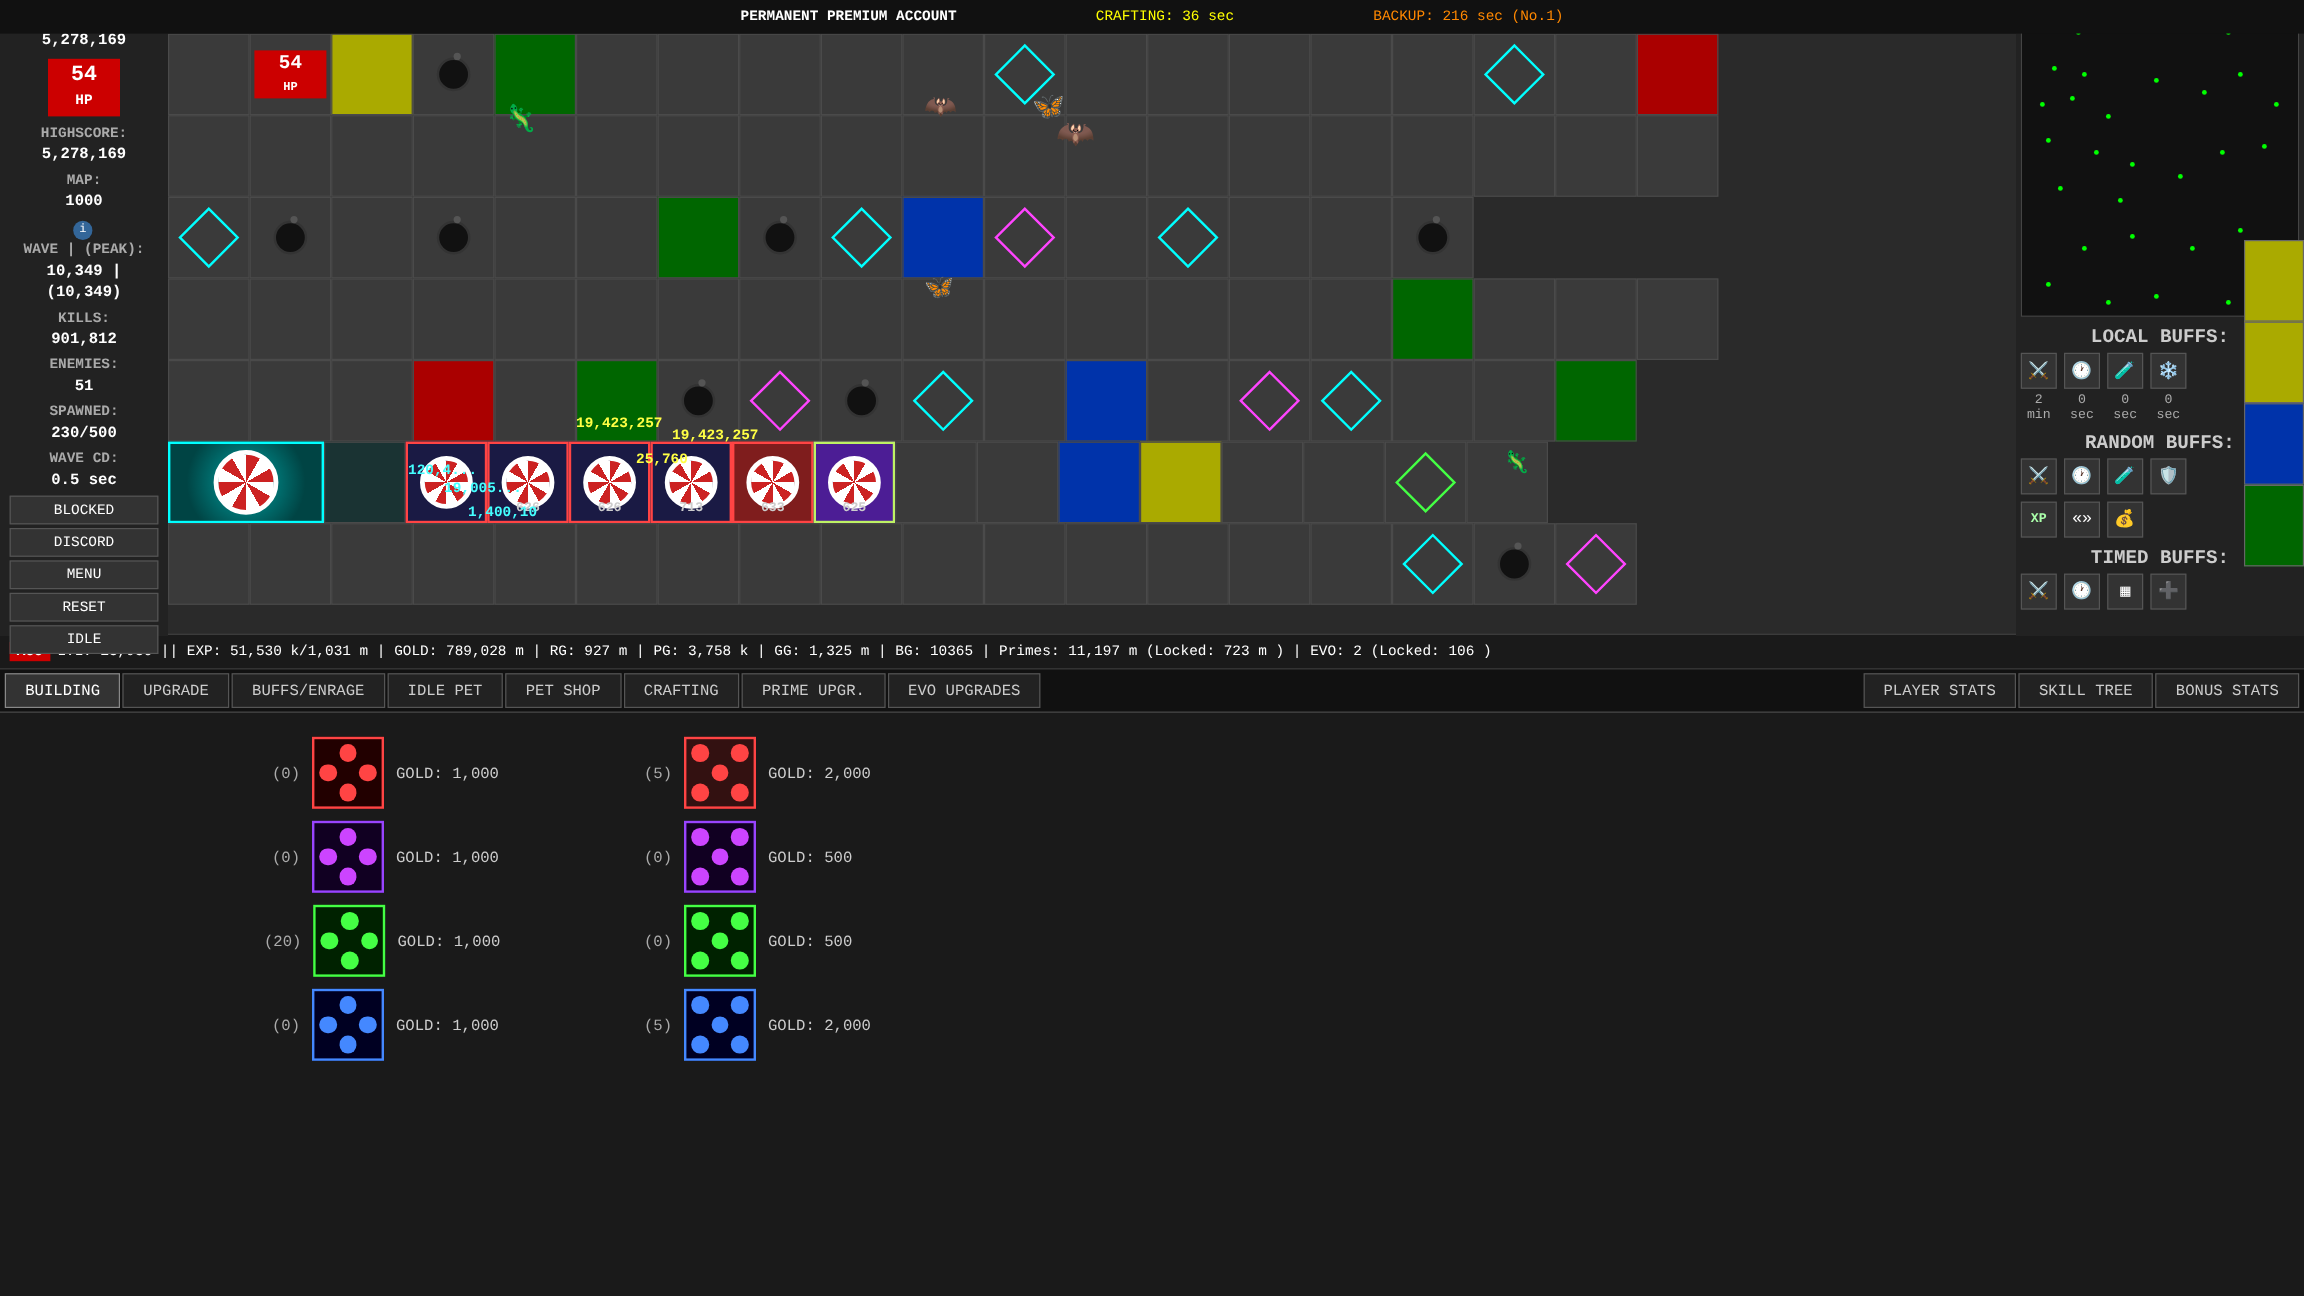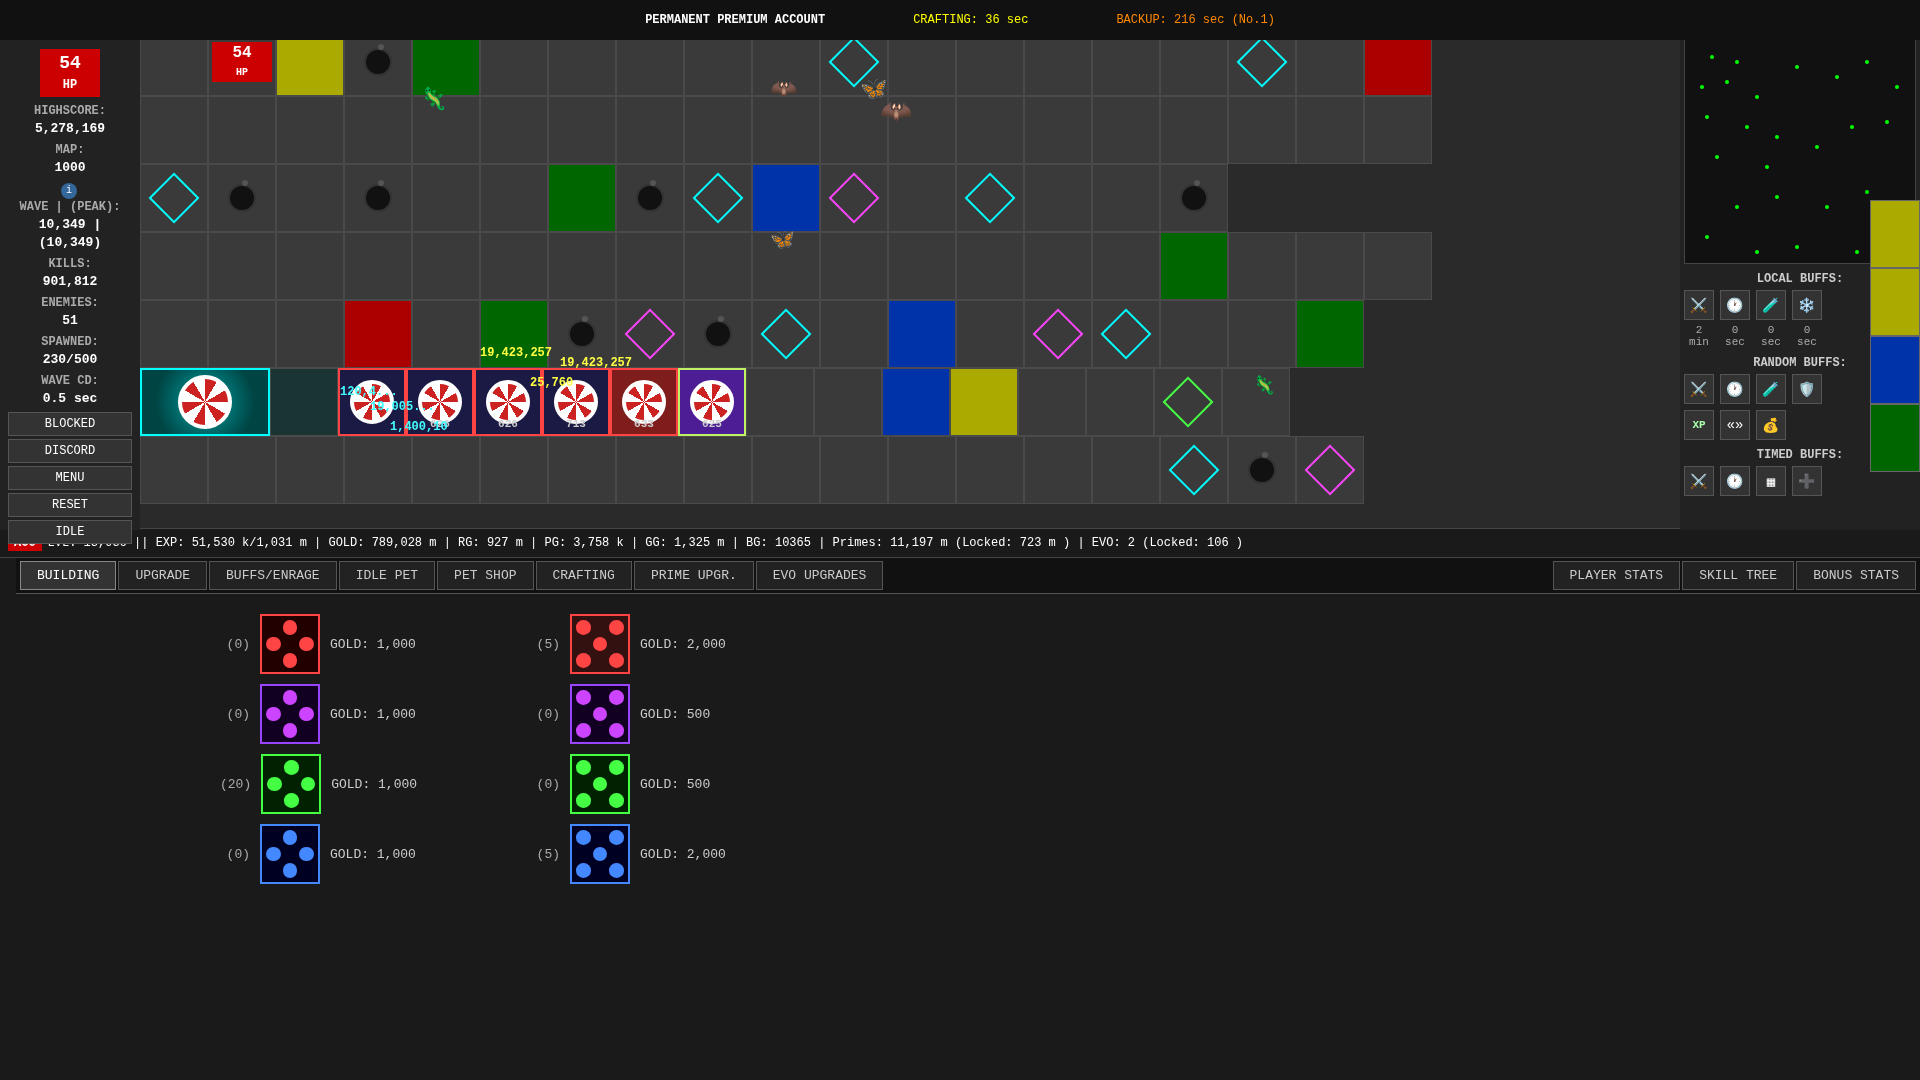--- a/index.html
+++ b/index.html
@@ -10,26 +10,26 @@
       font-family: 'Courier New', monospace;
       color: #fff;
       overflow: hidden;
       font-size: 13px;
     }
 
     
     #top-bar {
       position: absolute;
       top: 0; left: 0; right: 0;
-      height: 40px;
+      height: 28px;
       background: #111;
       display: flex;
       align-items: center;
       justify-content: center;
-      gap: 88px;
+      gap: 116px;
       font-size: 12px;
       color: #fff;
       z-index: 10;
     }
     .top-premium { color: #fff; font-weight: bold; }
     .top-autosave { color: #ffff00; }
     .top-backup { color: #ff8800; }
 
     
     #left-panel {
@@ -136,21 +136,21 @@
       position: relative;
       overflow: hidden;
     }
     .minimap-dot {
       position: absolute;
       width: 4px; height: 4px;
       border-radius: 50%;
       background: #00ff00;
     }
     .buffs-section { margin-top: 8px; }
-    .buffs-title { color: #ccc; font-size: 12px; font-weight: bold; text-align: center; margin-bottom: 4px; }
+    .buffs-title { color: #ccc; font-size: 16px; font-weight: bold; text-align: center; margin-bottom: 4px; }
     .buffs-row { display: flex; align-items: center; gap: 6px; margin-bottom: 4px; }
     .buff-icon {
       width: 30px; height: 30px;
       background: #333;
       border: 1px solid #555;
       display: flex; align-items: center; justify-content: center;
       font-size: 14px;
     }
     .buff-label { color: #aaa; font-size: 11px; }
 
@@ -181,21 +181,20 @@
     #tab-bar {
       position: absolute;
       top: 558px; left: 0; right: 0;
       height: 36px;
       background: #111;
       display: flex;
       align-items: center;
       padding: 0 4px;
       gap: 2px;
       border-bottom: 1px solid #555;
-      margin-left: 16px;
     }
     .tab-btn {
       padding: 6px 16px;
       background: #222;
       border: 1px solid #555;
       color: #ccc;
       cursor: pointer;
       font-size: 13px;
       font-family: 'Courier New', monospace;
       white-space: nowrap;

